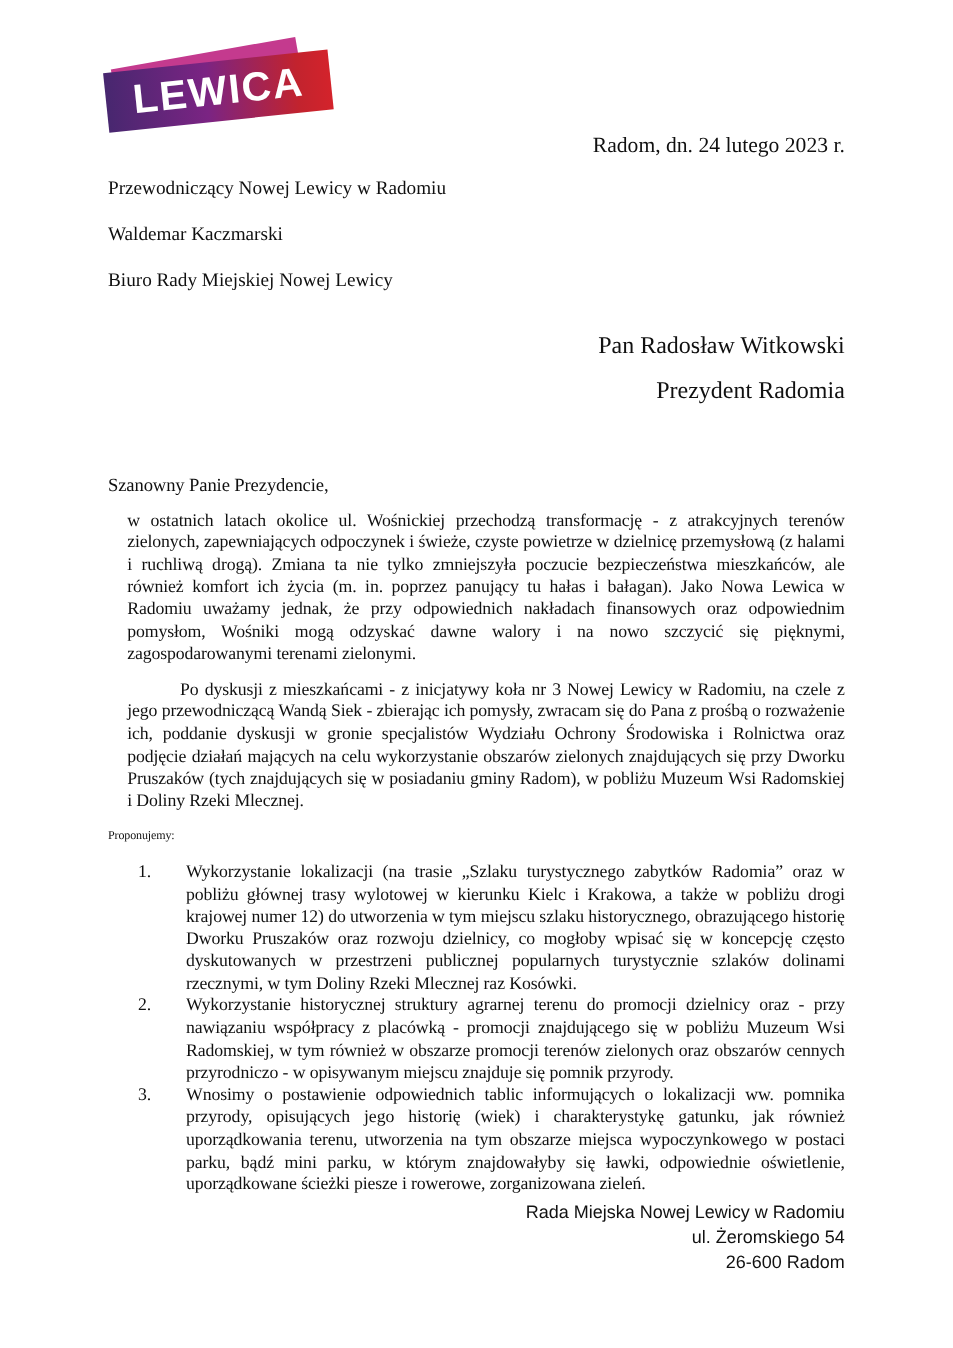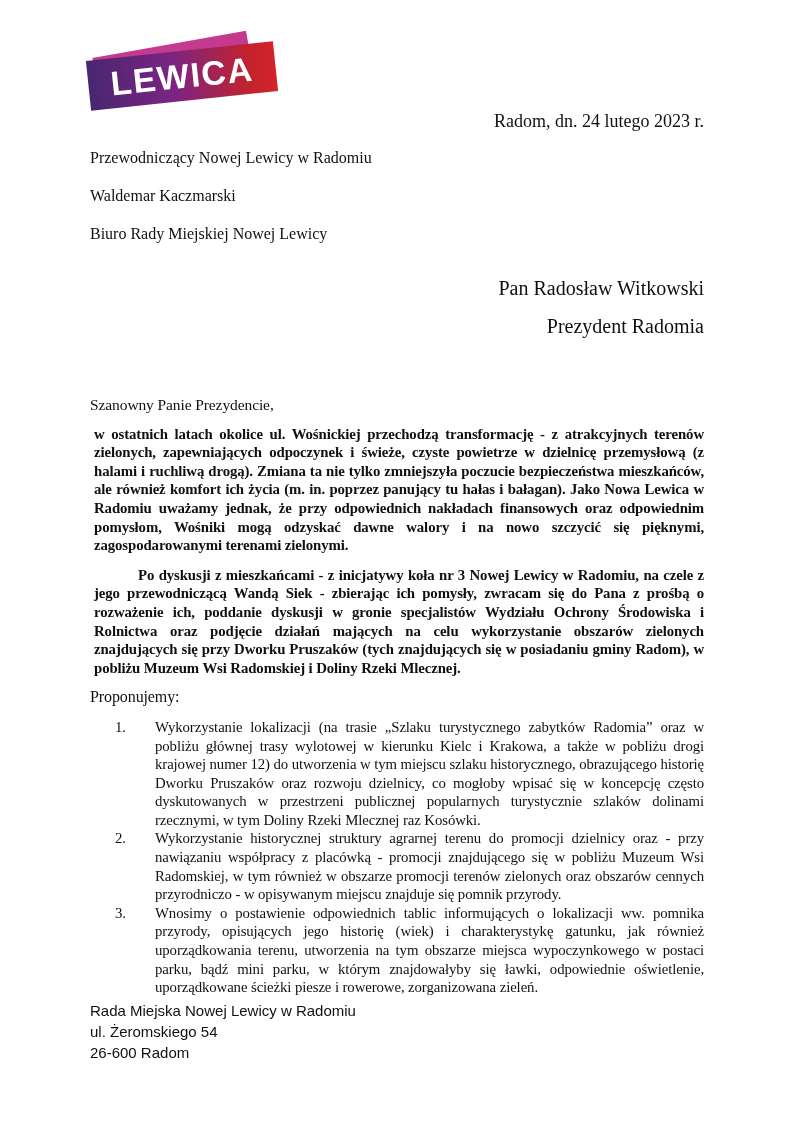--- a/index.html
+++ b/index.html
@@ -31,31 +31,31 @@
   }
 
   
   .date-line { position: absolute; top: 111px; right: 90px; font-size: 18px; }
   .sender { position: absolute; left: 90px; top: 139px; font-size: 16px; line-height: 38px; }
   .recipient { position: absolute; right: 90px; top: 269px; font-size: 20px; line-height: 38px; text-align: right; }
 
   
   .flow { position: absolute; left: 90px; top: 396px; width: 614px; font-size: 14.8px; line-height: 18.6px; letter-spacing: -0.1px; }
   .salutation { font-size: 15.5px; margin: 0 0 10px 0; }
-  .para { text-align: justify; margin: 0 0 11px 4px; font-weight: bold; }
+  .para { text-align: justify; margin: 0 0 11px 16px; }
   .para-indent { text-indent: 44px; }
-  .list-intro { font-size: 16px; margin: 0 0 11px 0; }
+  .list-intro { font-size: 10px; margin: 0 0 11px 0; }
   .proposal-list { margin: 0; }
   .list-item { display: flex; }
   .li-num { flex: 0 0 65px; padding-left: 25px; box-sizing: border-box; }
   .li-text { flex: 1; text-align: justify; }
 
   
   .letter-footer {
-    margin-top: 3px; text-align: left;
+    margin-top: 3px; text-align: right;
     font-family: "Liberation Sans", sans-serif;
     font-size: 15px; line-height: 21px; letter-spacing: 0; color: #111;
   }
 </style>
 </head>
 <body>
 
 <div class="page">
 
   <div class="logo">

